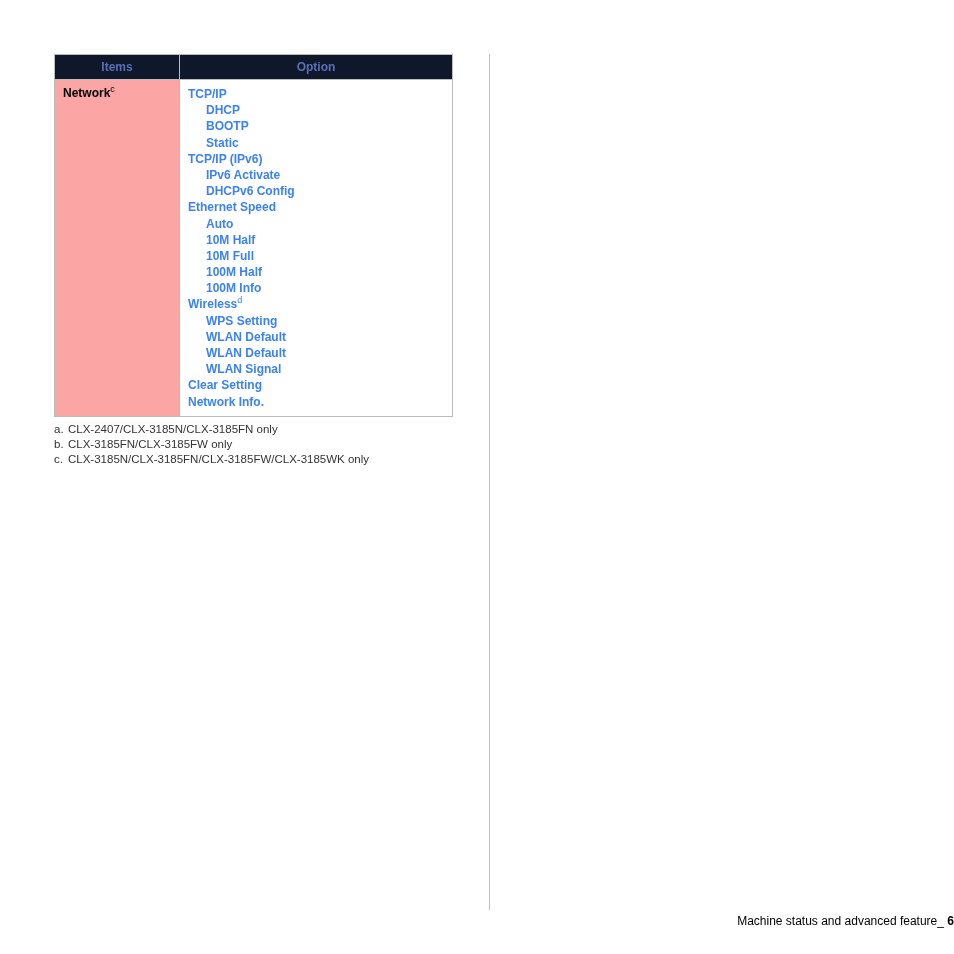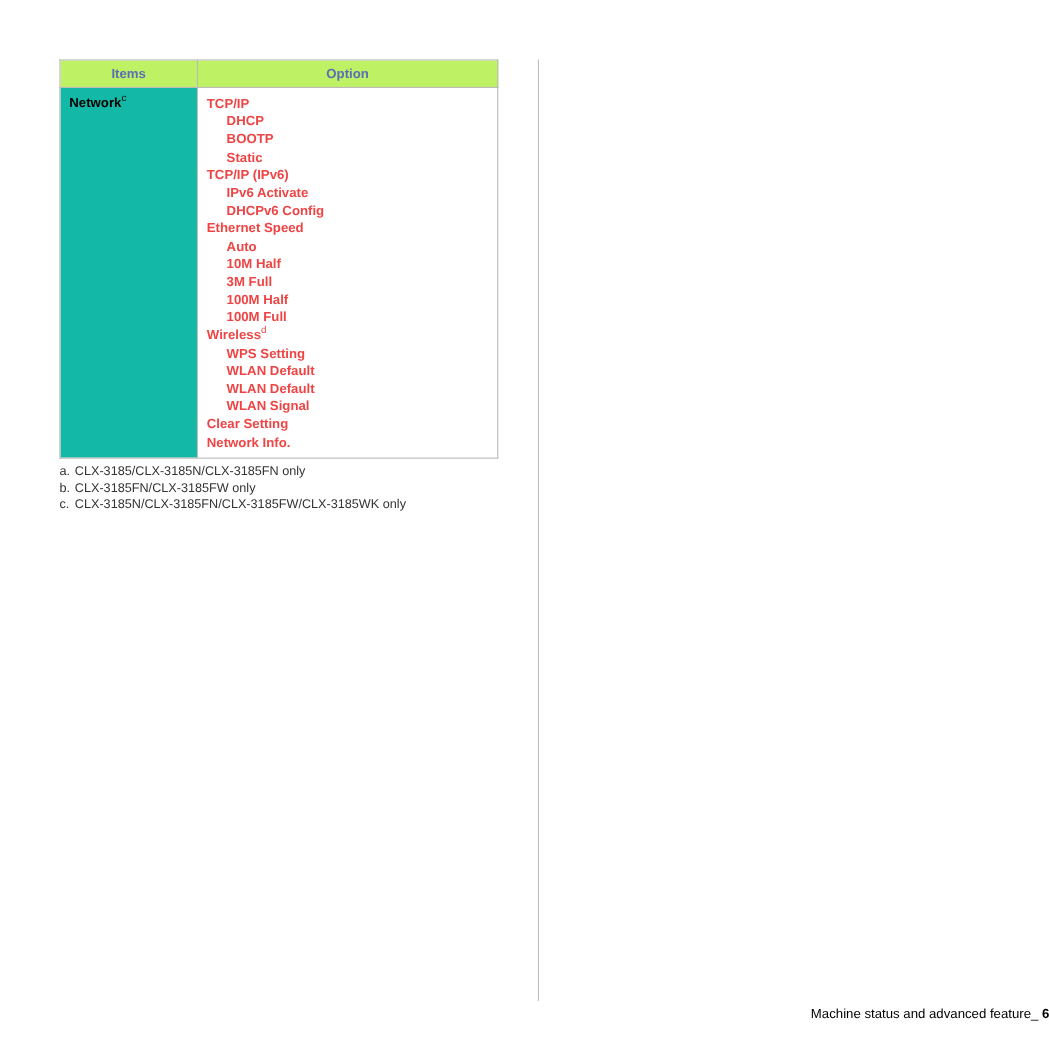--- a/index.html
+++ b/index.html
@@ -2,23 +2,23 @@
 <html><head>
 <meta charset="utf-8">
 <style>
   * { box-sizing: border-box; margin: 0; padding: 0; }
   html, body { width: 954px; height: 954px; background: #fff; font-family: Arial, Helvetica, sans-serif; color: #000; }
   .page { width: 954px; height: 954px; position: relative; }
   .left-col { position: absolute; left: 54px; top: 54px; width: 425px; }
   .col-divider { position: absolute; left: 489px; top: 54px; width: 0; height: 856px; border-left: 1px solid #bfbfbf; }
   .options-table { width: 399px; border-collapse: collapse; font-size: 12px; }
   .options-table th, .options-table td { border: 1px solid #bbb; vertical-align: top; }
-  .options-table th { background: #bef264; color: #5a6fb5; font-weight: bold; text-align: center; padding: 5px 6px; }
-  .options-table td.items-cell { background: #14b8a6; width: 125px; padding: 6px 8px; color: #000; font-weight: bold; }
-  .options-table td.option-cell { background: #fff; padding: 6px 6px 6px 8px; color: #ef4444; }
+  .options-table th { background: #0f172a; color: #5a6fb5; font-weight: bold; text-align: center; padding: 5px 6px; }
+  .options-table td.items-cell { background: #fca5a5; width: 125px; padding: 6px 8px; color: #000; font-weight: bold; }
+  .options-table td.option-cell { background: #fff; padding: 6px 6px 6px 8px; color: #3b82f6; }
   .sup { font-weight: normal; font-size: 9px; vertical-align: super; line-height: 0; }
   .lvl0 { margin-left: 0; font-weight: bold; line-height: 1.35; }
   .lvl1 { margin-left: 18px; font-weight: bold; line-height: 1.35; }
   .footnotes { margin-top: 6px; font-size: 11.5px; color: #333; }
   .footnote { margin: 3px 0; }
   .footnote .mark { display: inline-block; width: 14px; }
   .footer { position: absolute; left: 0; right: 0; bottom: 26px; text-align: right; font-size: 12px; color: #000; }
   .footer .pgnum { font-weight: bold; }
 </style>
 </head>
@@ -42,37 +42,37 @@
               <div class="lvl0"><span>TCP/IP</span></div>
               <div class="lvl1"><span>DHCP</span></div>
               <div class="lvl1"><span>BOOTP</span></div>
               <div class="lvl1"><span>Static</span></div>
               <div class="lvl0"><span>TCP/IP (IPv6)</span></div>
               <div class="lvl1"><span>IPv6 Activate</span></div>
               <div class="lvl1"><span>DHCPv6 Config</span></div>
               <div class="lvl0"><span>Ethernet Speed</span></div>
               <div class="lvl1"><span>Auto</span></div>
               <div class="lvl1"><span>10M Half</span></div>
-              <div class="lvl1"><span>3M Full</span></div>
+              <div class="lvl1"><span>10M Full</span></div>
               <div class="lvl1"><span>100M Half</span></div>
-              <div class="lvl1"><span>100M Full</span></div>
+              <div class="lvl1"><span>100M Info</span></div>
               <div class="lvl0"><span>Wireless</span><span class="sup">d</span></div>
               <div class="lvl1"><span>WPS Setting</span></div>
               <div class="lvl1"><span>WLAN Default</span></div>
               <div class="lvl1"><span>WLAN Default</span></div>
               <div class="lvl1"><span>WLAN Signal</span></div>
               <div class="lvl0"><span>Clear Setting</span></div>
               <div class="lvl0"><span>Network Info.</span></div>
             </td>
       </tr>
     </tbody>
   </table>
 
   <div class="footnotes">
-    <div class="footnote"><span class="mark">a.</span><span>CLX-3185/CLX-3185N/CLX-3185FN only</span></div>
+    <div class="footnote"><span class="mark">a.</span><span>CLX-2407/CLX-3185N/CLX-3185FN only</span></div>
     <div class="footnote"><span class="mark">b.</span><span>CLX-3185FN/CLX-3185FW only</span></div>
     <div class="footnote"><span class="mark">c.</span><span>CLX-3185N/CLX-3185FN/CLX-3185FW/CLX-3185WK only</span></div>
   </div>
 </div>
 
 <div class="col-divider"></div>
 
 <div class="footer">
   <span>Machine status and advanced feature</span><span>_ </span><span class="pgnum">6</span>
 </div>

